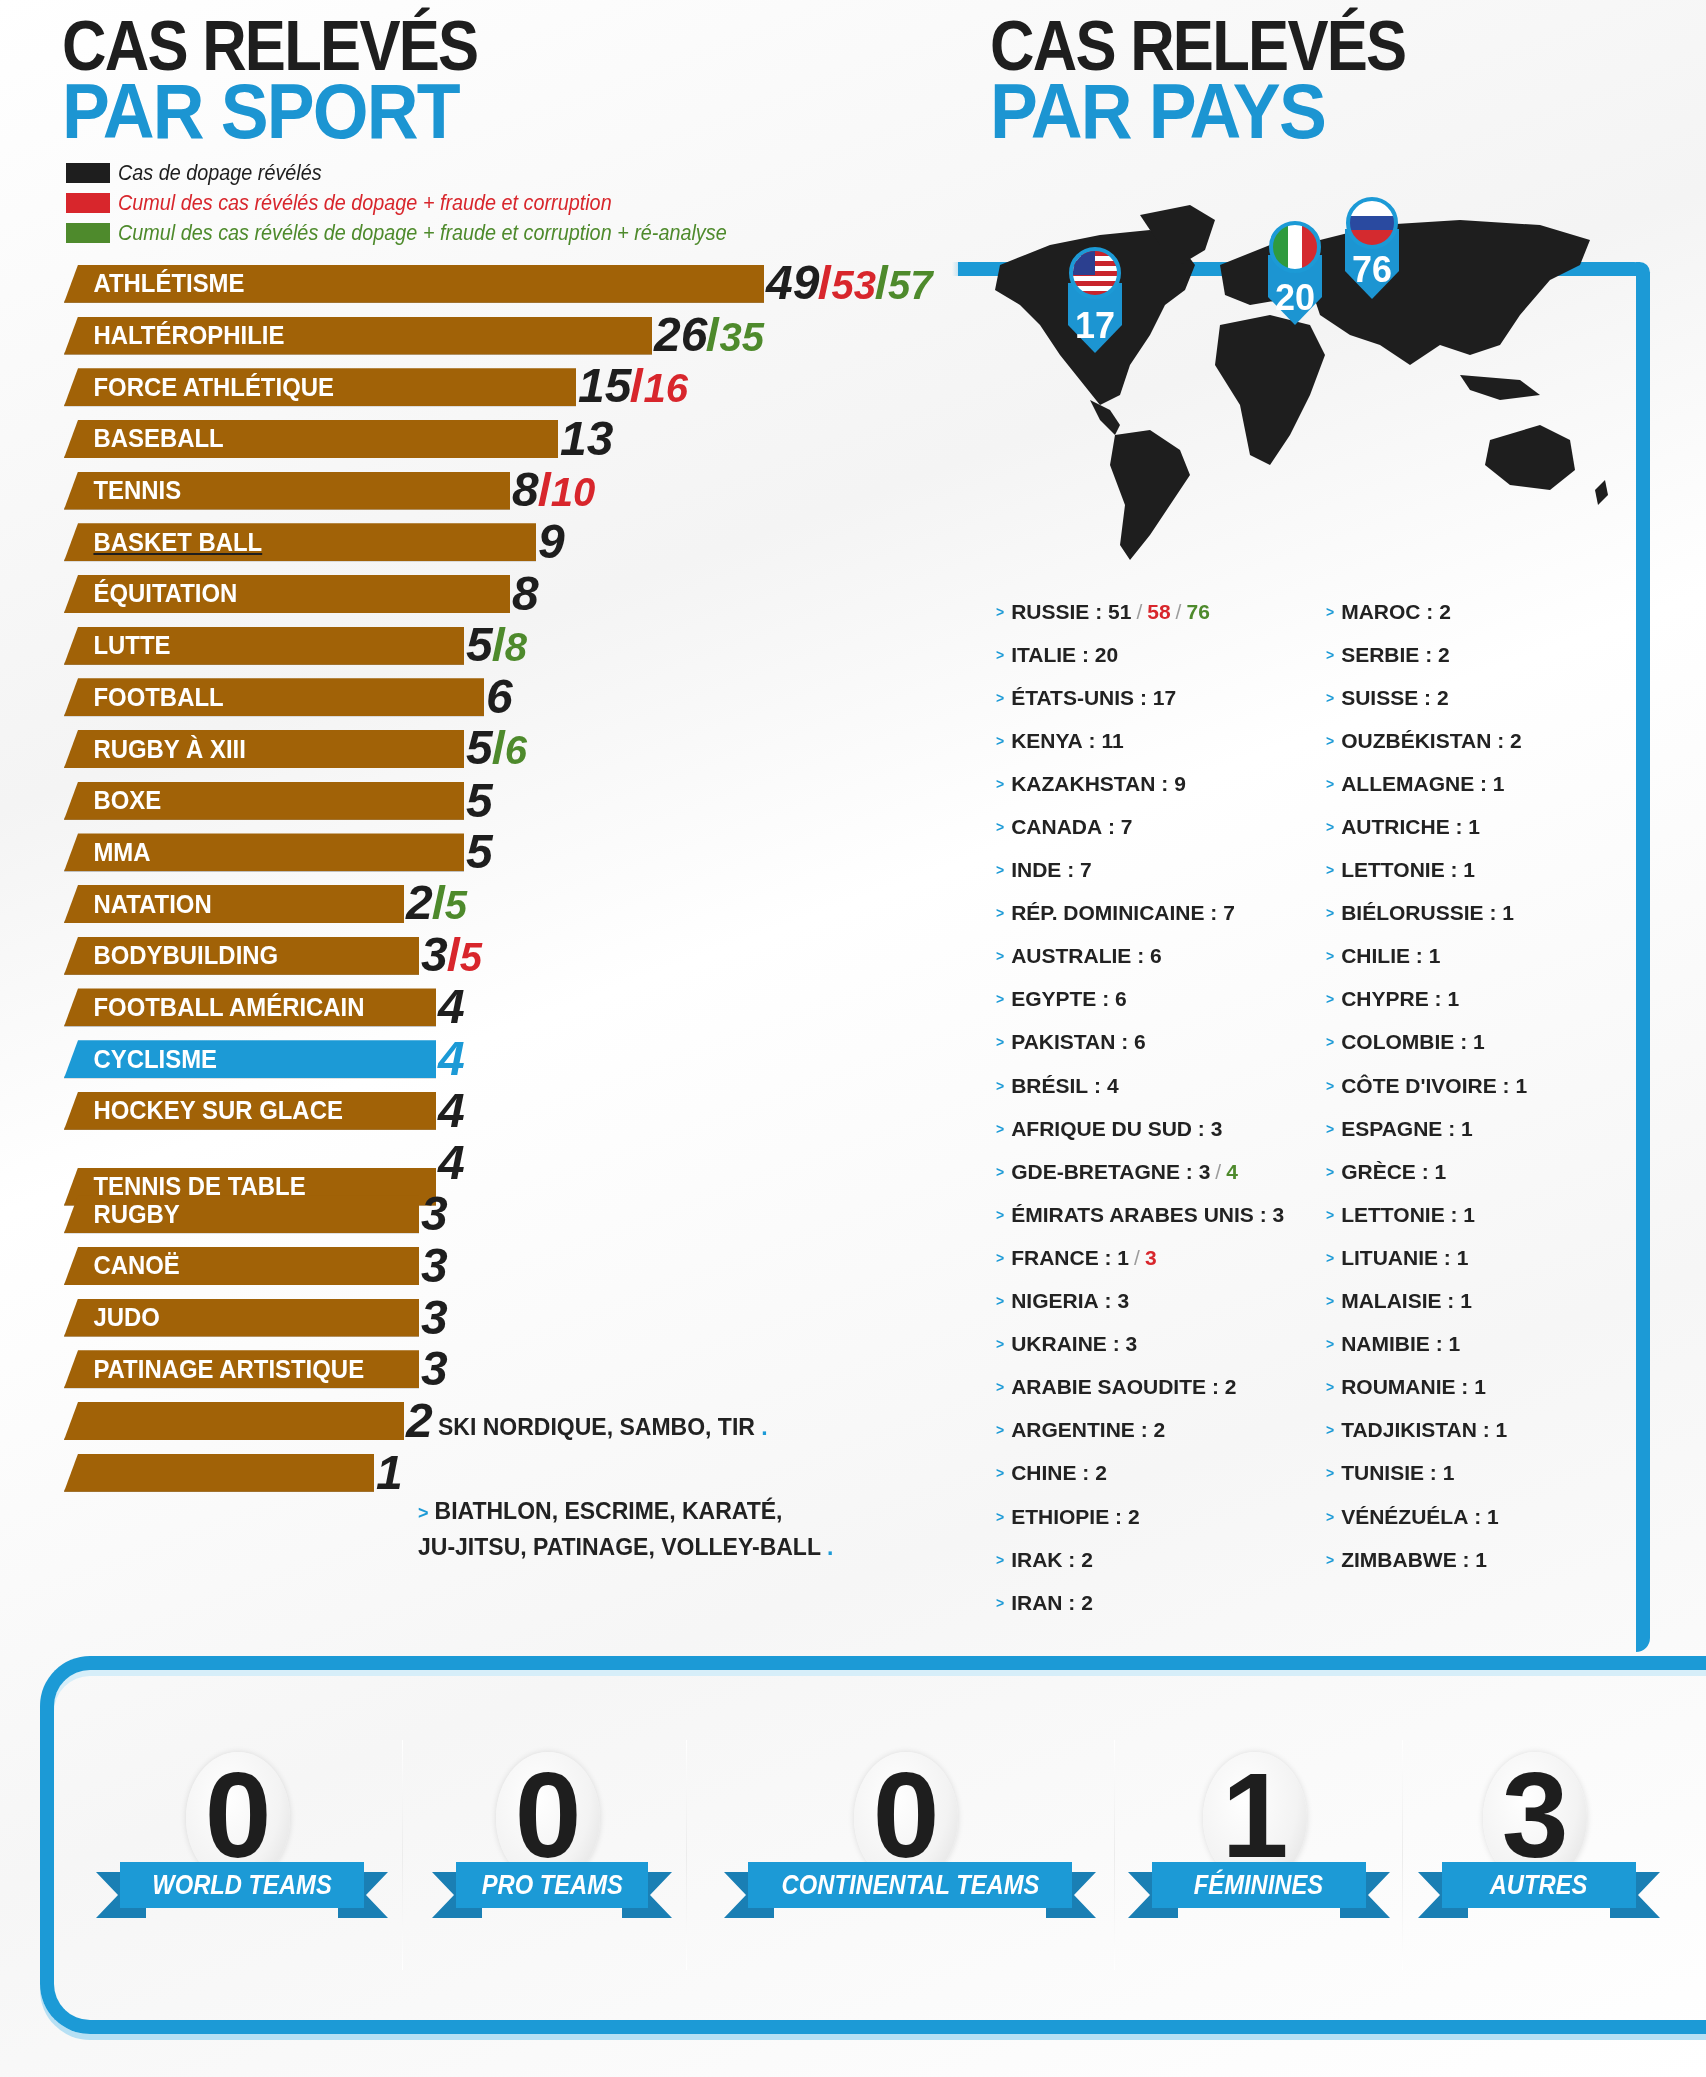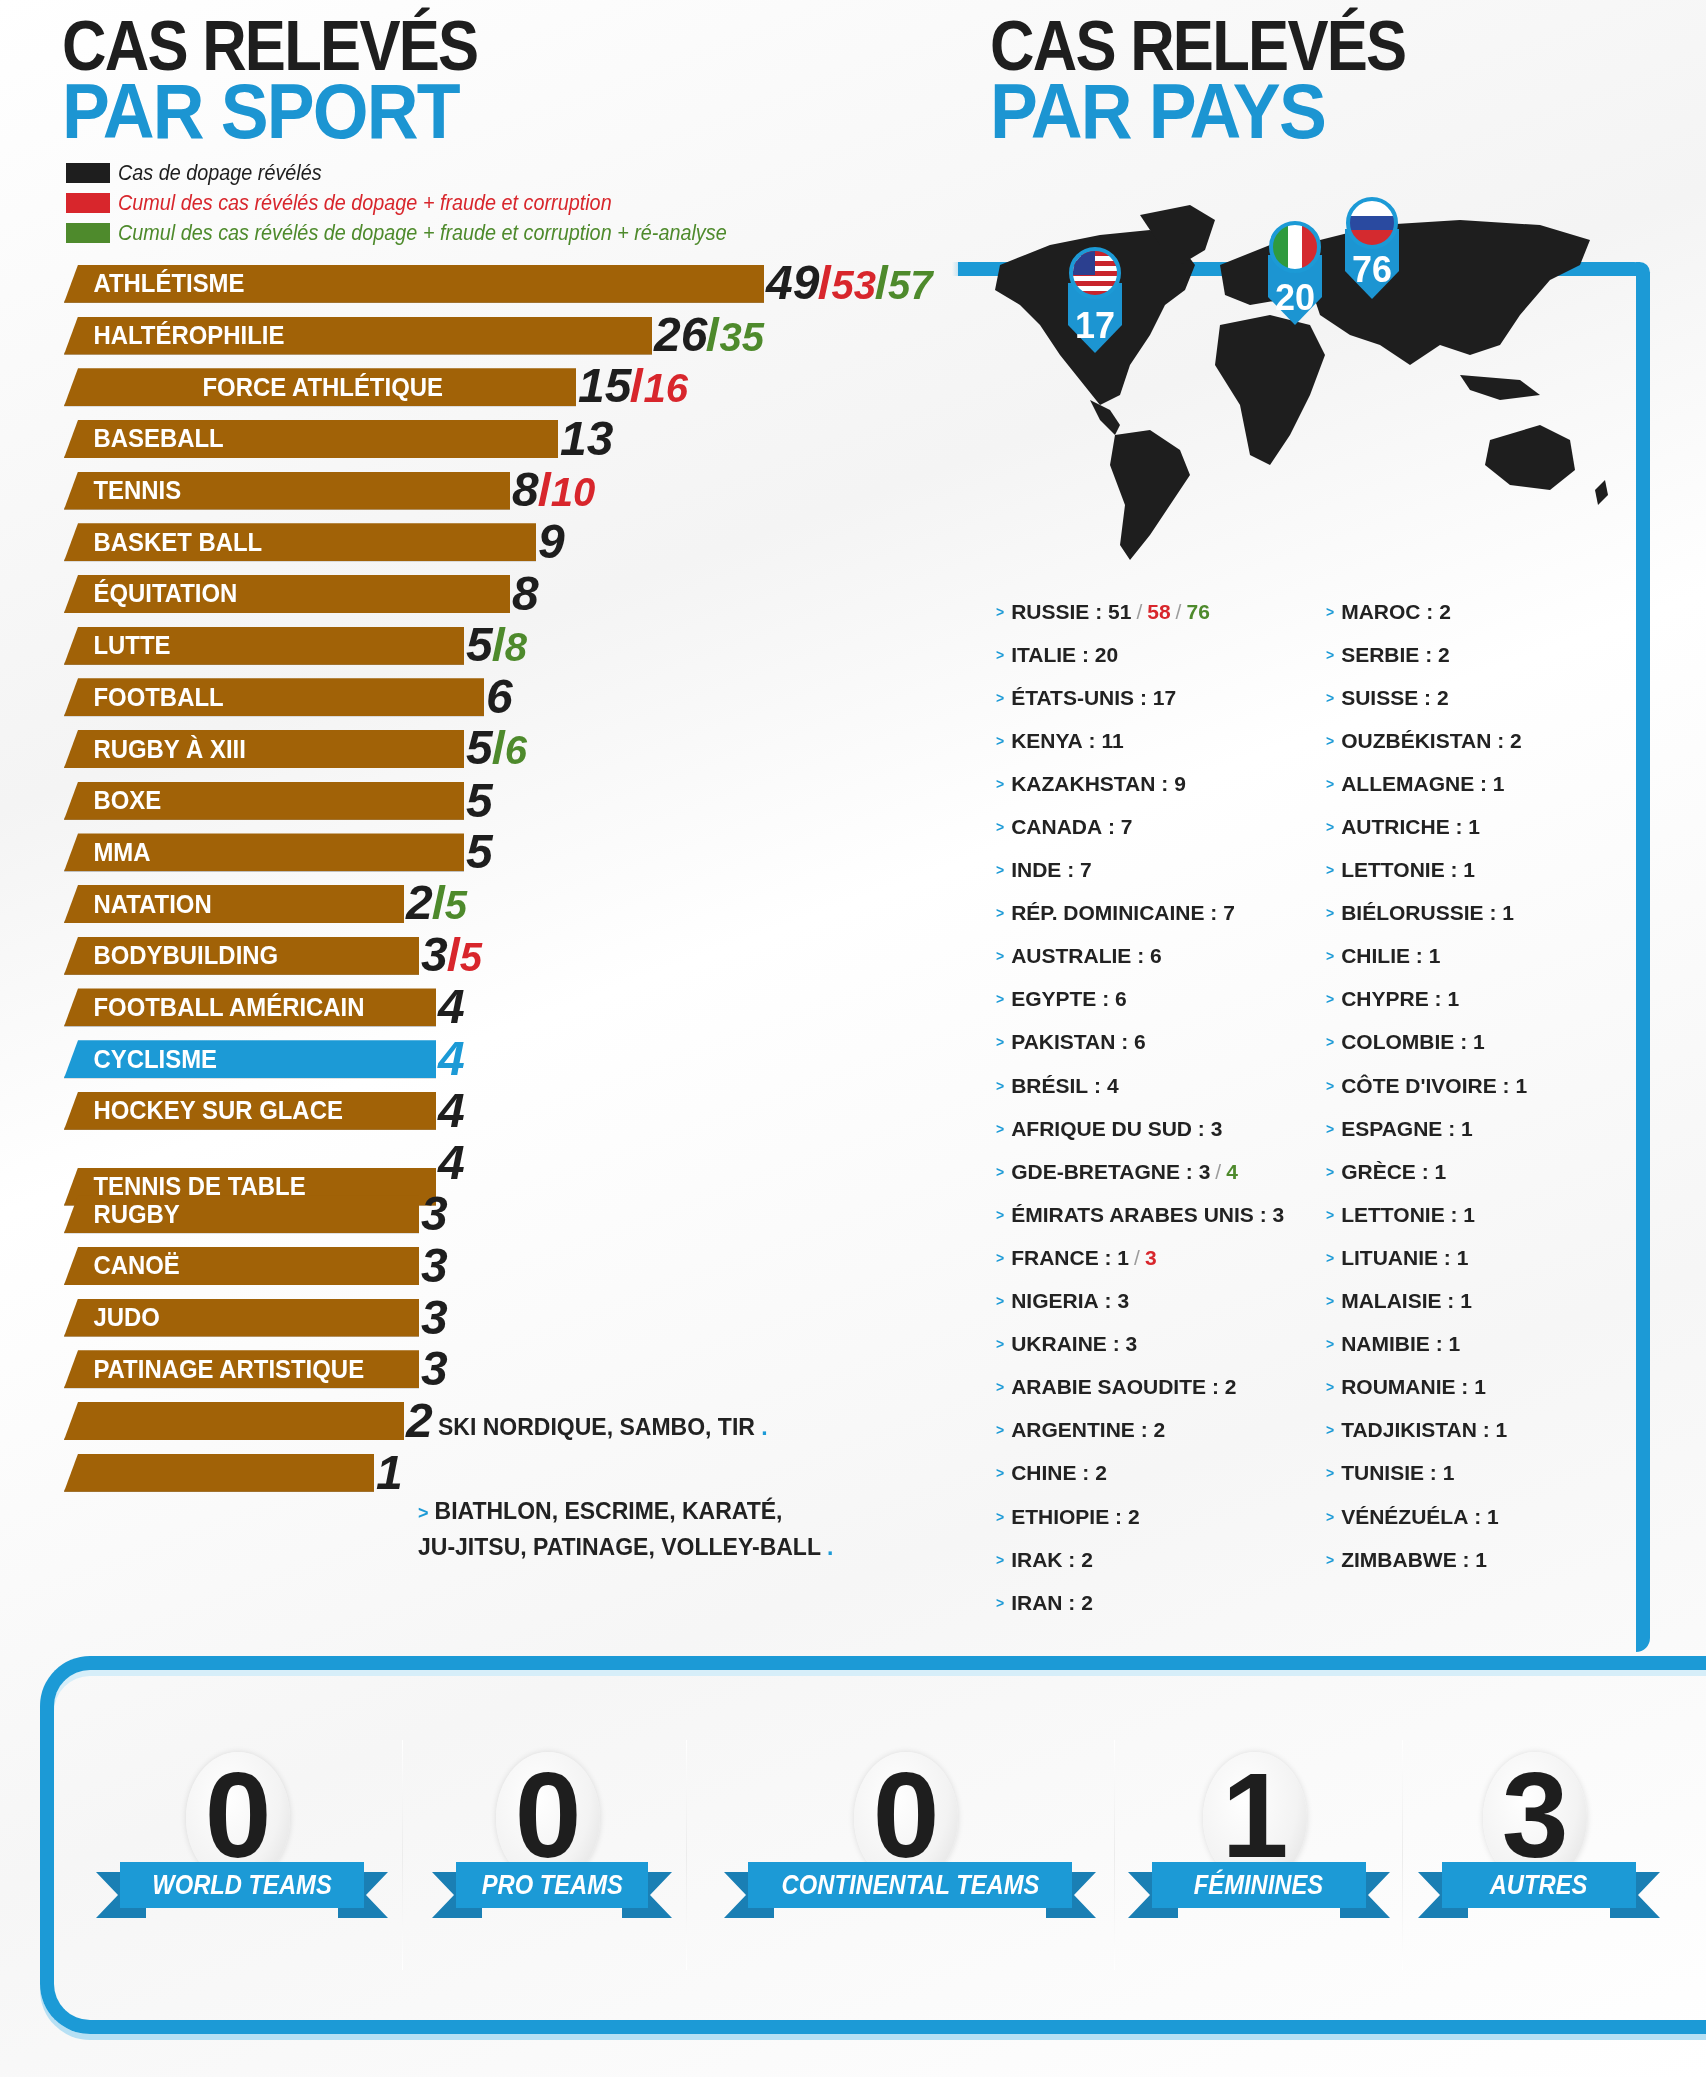--- a/index.html
+++ b/index.html
@@ -137,21 +137,21 @@
       <div class="bar" style="width: 588px;">
         <span class="bar-label">HALTÉROPHILIE</span>
       </div>
       <div class="bar-values">
         <span class="v main">26</span>
         <span class="sep green"></span>
         <span class="v green">35</span>
       </div>
     </div>
     <div class="bar-row">
-      <div class="bar" style="width: 512px; justify-content: center;">
+      <div class="bar" style="width: 512px;">
         <span class="bar-label">FORCE ATHLÉTIQUE</span>
       </div>
       <div class="bar-values">
         <span class="v main">15</span>
         <span class="sep red"></span>
         <span class="v red">16</span>
       </div>
     </div>
     <div class="bar-row">
       <div class="bar" style="width: 494px;">
@@ -165,21 +165,21 @@
       <div class="bar" style="width: 446px;">
         <span class="bar-label">TENNIS</span>
       </div>
       <div class="bar-values">
         <span class="v main">8</span>
         <span class="sep red"></span>
         <span class="v red">10</span>
       </div>
     </div>
     <div class="bar-row">
-      <div class="bar" style="width: 472px;">
+      <div class="bar" style="width: 472px; text-decoration: underline;">
         <span class="bar-label">BASKET BALL</span>
       </div>
       <div class="bar-values">
         <span class="v main">9</span>
       </div>
     </div>
     <div class="bar-row">
       <div class="bar" style="width: 446px;">
         <span class="bar-label">ÉQUITATION</span>
       </div>

